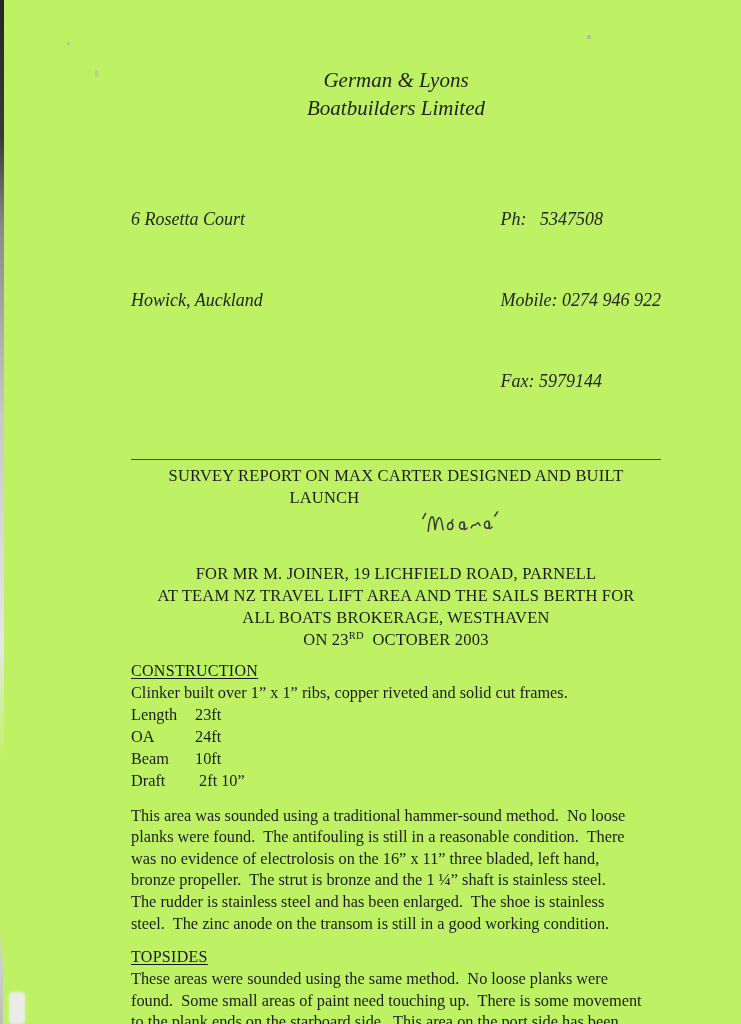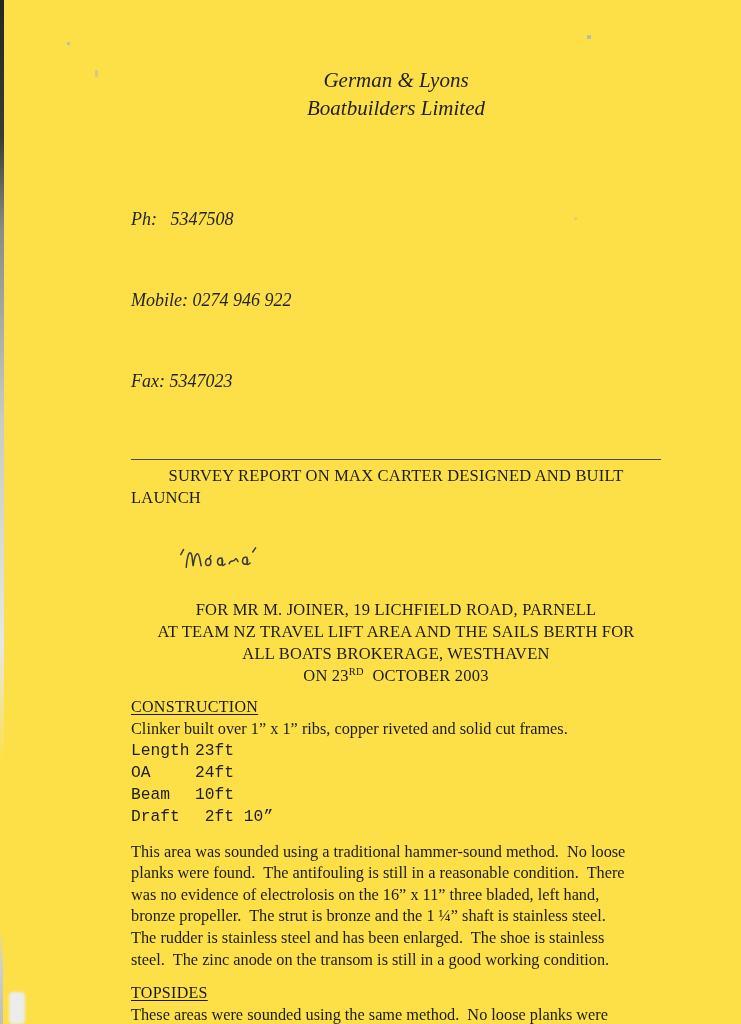--- a/index.html
+++ b/index.html
@@ -1,19 +1,19 @@
 <!DOCTYPE html>
 <html><head>
 <meta charset="utf-8">
 <style>
   html,body{margin:0;padding:0;background:#e9e9e9;}
   .page{
     position:relative;
     width:741px;height:1024px;
-    background:#fde047;
+    background:#bef264;
     font-family:"Liberation Serif", serif;
     color:#1e1e1e;
     overflow:hidden;
     margin:0 auto;
   }
   
   .edge-left{
     position:absolute;left:0;top:0;width:4px;height:760px;
     background:linear-gradient(to bottom,#262626 0%,#3a3a3a 18%,#8a8a8a 30%,#c9c9c9 55%,#e7e7e6 85%,rgba(231,231,230,0) 100%);
   }
@@ -45,34 +45,34 @@
   .contact .left{white-space:pre;}
 
   .rule{margin-top:10px;border-top:1.5px solid #4a4a4a;height:0;}
 
   .titleblock{
     padding-top:5px;text-align:center;
     font-size:16.5px;line-height:22px;color:#1b1b1b;
     letter-spacing:.2px;
   }
   .titleblock .tline{white-space:pre;}
-  .launch-line{display:flex;justify-content:center;align-items:flex-start;gap:14px;flex-direction:column;}
+  .launch-line{display:flex;justify-content:center;align-items:flex-start;gap:14px;}
   .handwriting{display:inline-block;transform:rotate(-2deg) translateY(1px);}
   sup.ord{font-size:10.5px;vertical-align:super;line-height:0;text-align:center;}
 
   .section-heading{
     font-size:16px;line-height:22px;
     text-decoration:underline;text-underline-offset:2px;
     letter-spacing:.3px;color:#181818;
   }
   .body-text{
     font-size:16.3px;line-height:21.6px;white-space:pre;color:#1c1c1c;
   }
   .sec-construction{margin-top:9px;}
-  .spec-row{font-size:16.3px;line-height:22px;white-space:pre;display:flex;font-family:Liberation Mono, monospace;}
+  .spec-row{font-size:16.3px;line-height:22px;white-space:pre;display:flex;}
   .spec-label{width:64px;display:inline-block;}
   .sec-hull{margin-top:13px;}
   .sec-topsides{margin-top:12px;}
   .section-heading{margin-bottom:0;}
 </style>
 </head>
 <body>
 
 <div class="page">
 
@@ -85,24 +85,28 @@
   <div class="speck speck4"></div>
 
   <div class="content">
 
     <div class="company">
       <div>German &amp; Lyons</div>
       <div>Boatbuilders Limited</div>
     </div>
 
     <div class="contact">
+      <div class="left">
+        <div>6 Rosetta Court</div>
+        <div>Howick, Auckland</div>
+      </div>
       <div class="right">
         <div>Ph:   5347508</div>
         <div>Mobile: 0274 946 922</div>
-        <div>Fax: 5347023</div>
+        <div>Fax: 5979144</div>
       </div>
     </div>
 
     <div class="rule"></div>
 
     <div class="titleblock">
       <div class="tline">SURVEY REPORT ON MAX CARTER DESIGNED AND BUILT</div>
       <div class="tline launch-line">
         <span>LAUNCH</span>
         <span class="handwriting" aria-label="“Moana”">

